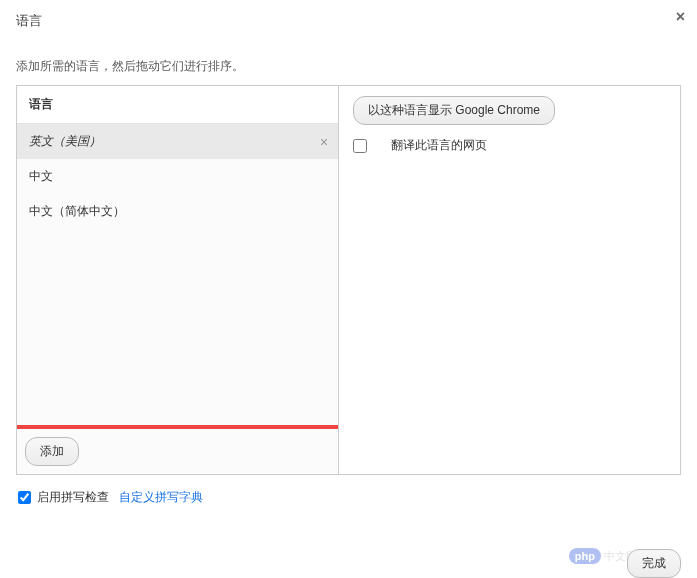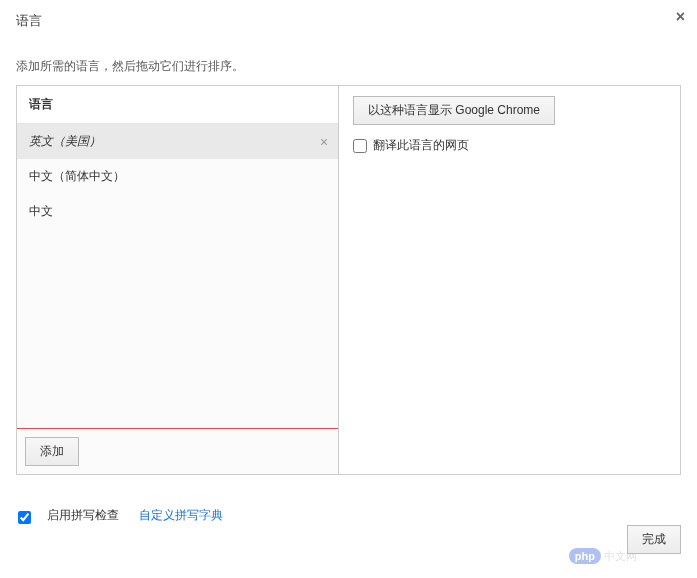--- a/index.html
+++ b/index.html
@@ -73,29 +73,29 @@
       position: absolute;
       right: 10px;
       top: 50%;
       transform: translateY(-50%);
       color: #999;
       font-size: 14px;
       cursor: pointer;
     }
     .left-footer {
       padding: 8px;
-      border-top: 1px solid #ef4444;
+      border-top: 4px solid #ef4444;
       background: #fbfbfb;
     }
     .btn {
       display: inline-block;
       padding: 5px 14px;
       background: linear-gradient(#f7f7f7, #ececec);
       border: 1px solid #bbb;
-      border-radius: 0;
+      border-radius: 12px;
       font-size: 12px;
       color: #333;
       cursor: pointer;
       font-family: inherit;
     }
     .right-pane {
       flex: 1;
       padding: 10px 14px;
       background: #fff;
     }
@@ -109,42 +109,41 @@
       flex-direction: column;
       gap: 12px;
     }
     .spellcheck-text {
       padding-left: 14px;
       color: #333;
     }
     .checkbox-row {
       display: flex;
       align-items: center;
-      gap: 6px;
+      gap: 24px;
     }
     .checkbox-row input[type="checkbox"] {
       width: 14px;
       height: 14px;
     }
     .bottom-row {
       display: flex;
-      align-items: flex-end;
-      gap: 16px;
+      align-items: center;
+      gap: 6px;
       margin-top: 14px;
       padding-left: 2px;
     }
     .bottom-row .link {
       color: #1a73e8;
       cursor: pointer;
       margin-left: 4px;
-      margin-top: 18px;
     }
     .done-btn-wrap {
       position: absolute;
-      bottom: 24px;
+      bottom: 0;
       right: 16px;
     }
     .watermark {
       position: absolute;
       bottom: 14px;
       right: 60px;
       opacity: 0.35;
       font-size: 11px;
       color: #aaa;
       pointer-events: none;
@@ -167,24 +166,24 @@
 
   <div class="panel">
     <div class="left-pane">
       <div class="left-header">语言</div>
       <div class="lang-list">
         <div class="lang-item selected">
           <span>英文（美国）</span>
           <span class="remove">×</span>
         </div>
         <div class="lang-item">
+          <span>中文</span>
+        </div>
+        <div class="lang-item">
           <span>中文（简体中文）</span>
-        </div>
-        <div class="lang-item">
-          <span>中文</span>
         </div>
       </div>
       <div class="left-footer">
         <button class="btn">添加</button>
       </div>
     </div>
 
     <div class="right-pane">
       <div class="right-actions">
         <div>

